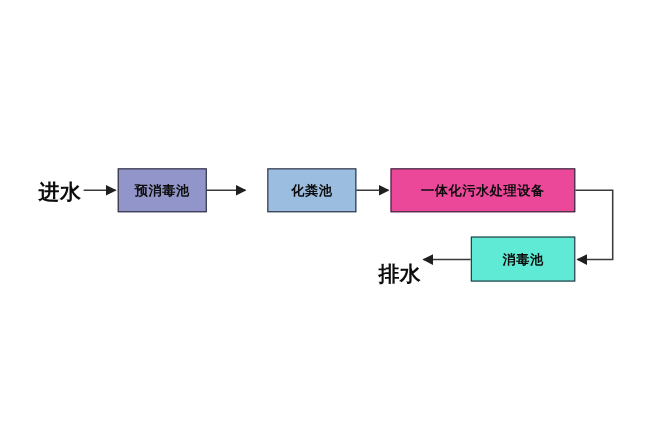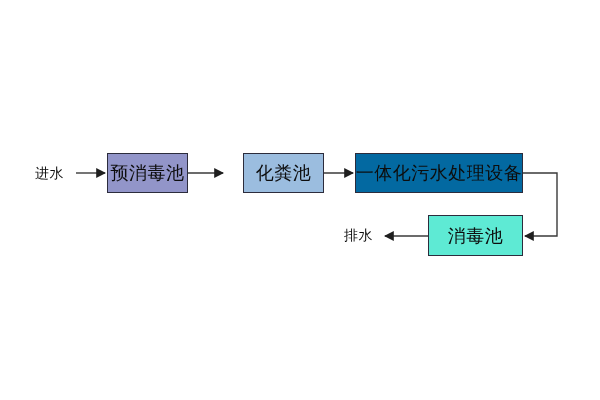--- a/index.html
+++ b/index.html
@@ -24,42 +24,42 @@
   }
   .node-box {
     position: absolute;
     box-sizing: border-box;
     border: 1.5px solid #2c2c3c;
     display: flex;
     align-items: center;
     justify-content: center;
   }
   .node-label {
-    font-size: 18px;
-    font-weight: 400;
+    font-size: 12px;
+    font-weight: 700;
     color: #0d0d0d;
     line-height: 1;
     letter-spacing: 0.5px;
     white-space: nowrap;
   }
   .edge-label {
     position: absolute;
-    font-size: 14px;
-    font-weight: 400;
+    font-size: 19px;
+    font-weight: 700;
     color: #0d0d0d;
     line-height: 1;
     letter-spacing: 0.5px;
     white-space: nowrap;
   }
   #node-pre-disinfection { left: 107px; top: 153px; width: 81px; height: 40px; background: #9295c9; }
   #node-septic-tank      { left: 243px; top: 153px; width: 81px; height: 40px; background: #9bbddf; }
-  #node-integrated-equip { left: 355px; top: 153px; width: 168px; height: 40px; background: #0369a1; }
+  #node-integrated-equip { left: 355px; top: 153px; width: 168px; height: 40px; background: #ec4899; }
   #node-disinfection     { left: 428px; top: 215px; width: 95px; height: 41px; background: #5eead4; }
   #label-influent  { left: 35px;  top: 166px; }
-  #label-effluent  { left: 344px; top: 228px; }
+  #label-effluent  { left: 344px; top: 240px; }
 </style>
 </head>
 <body>
 
 <div id="canvas">
 
   <svg id="flow-svg" viewBox="0 0 600 400" xmlns="http://www.w3.org/2000/svg">
     <defs>
       <marker id="arrow-right" viewBox="0 0 10 10" refX="9" refY="5" markerWidth="7" markerHeight="7" orient="auto-start-reverse">
         <path d="M 0 0 L 10 5 L 0 10 z" fill="#1f1f1f"></path>

